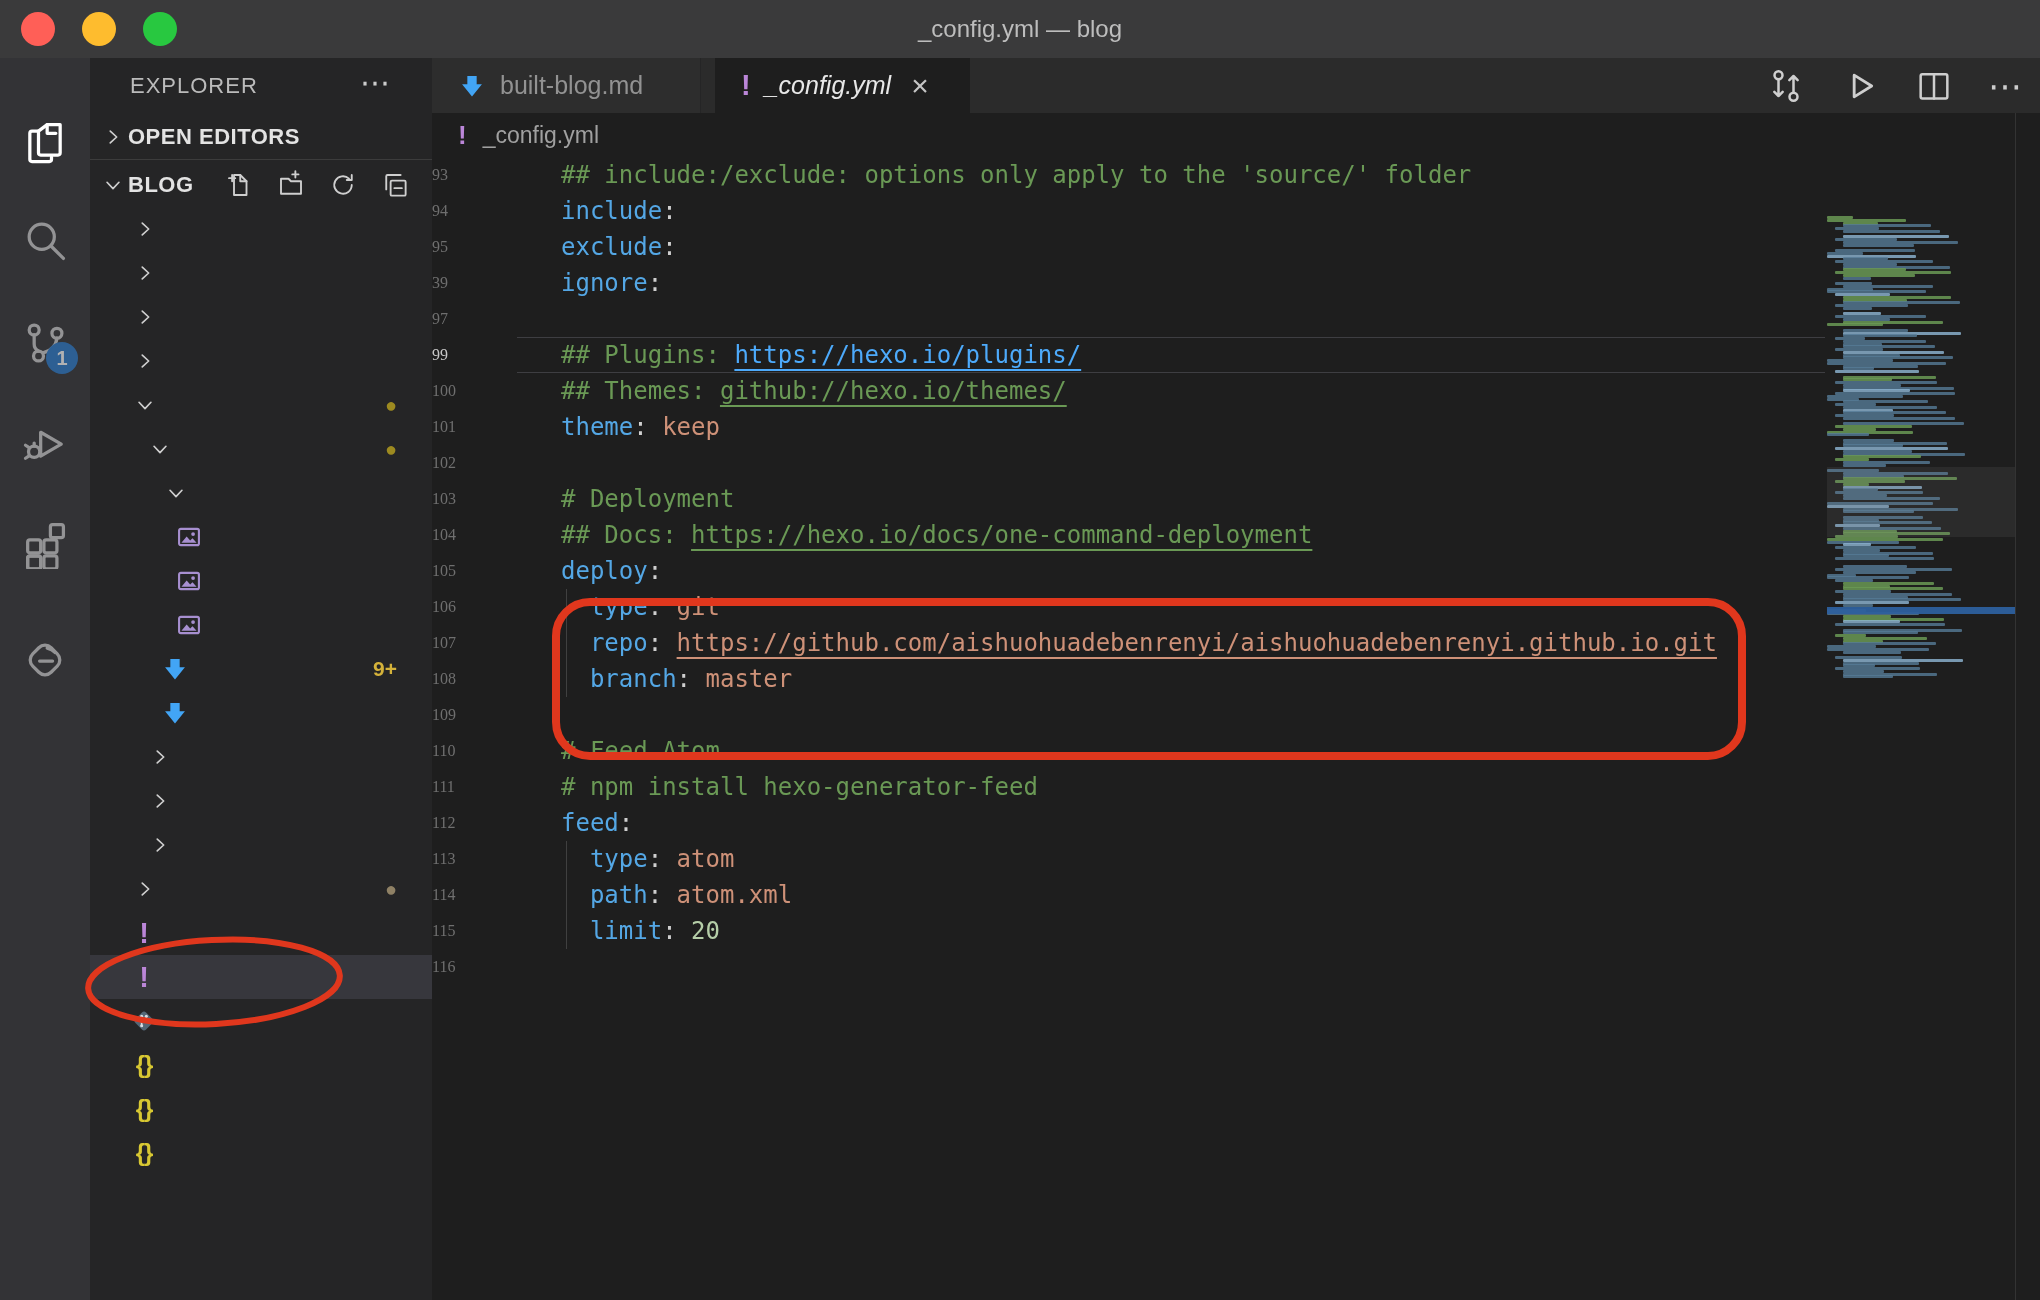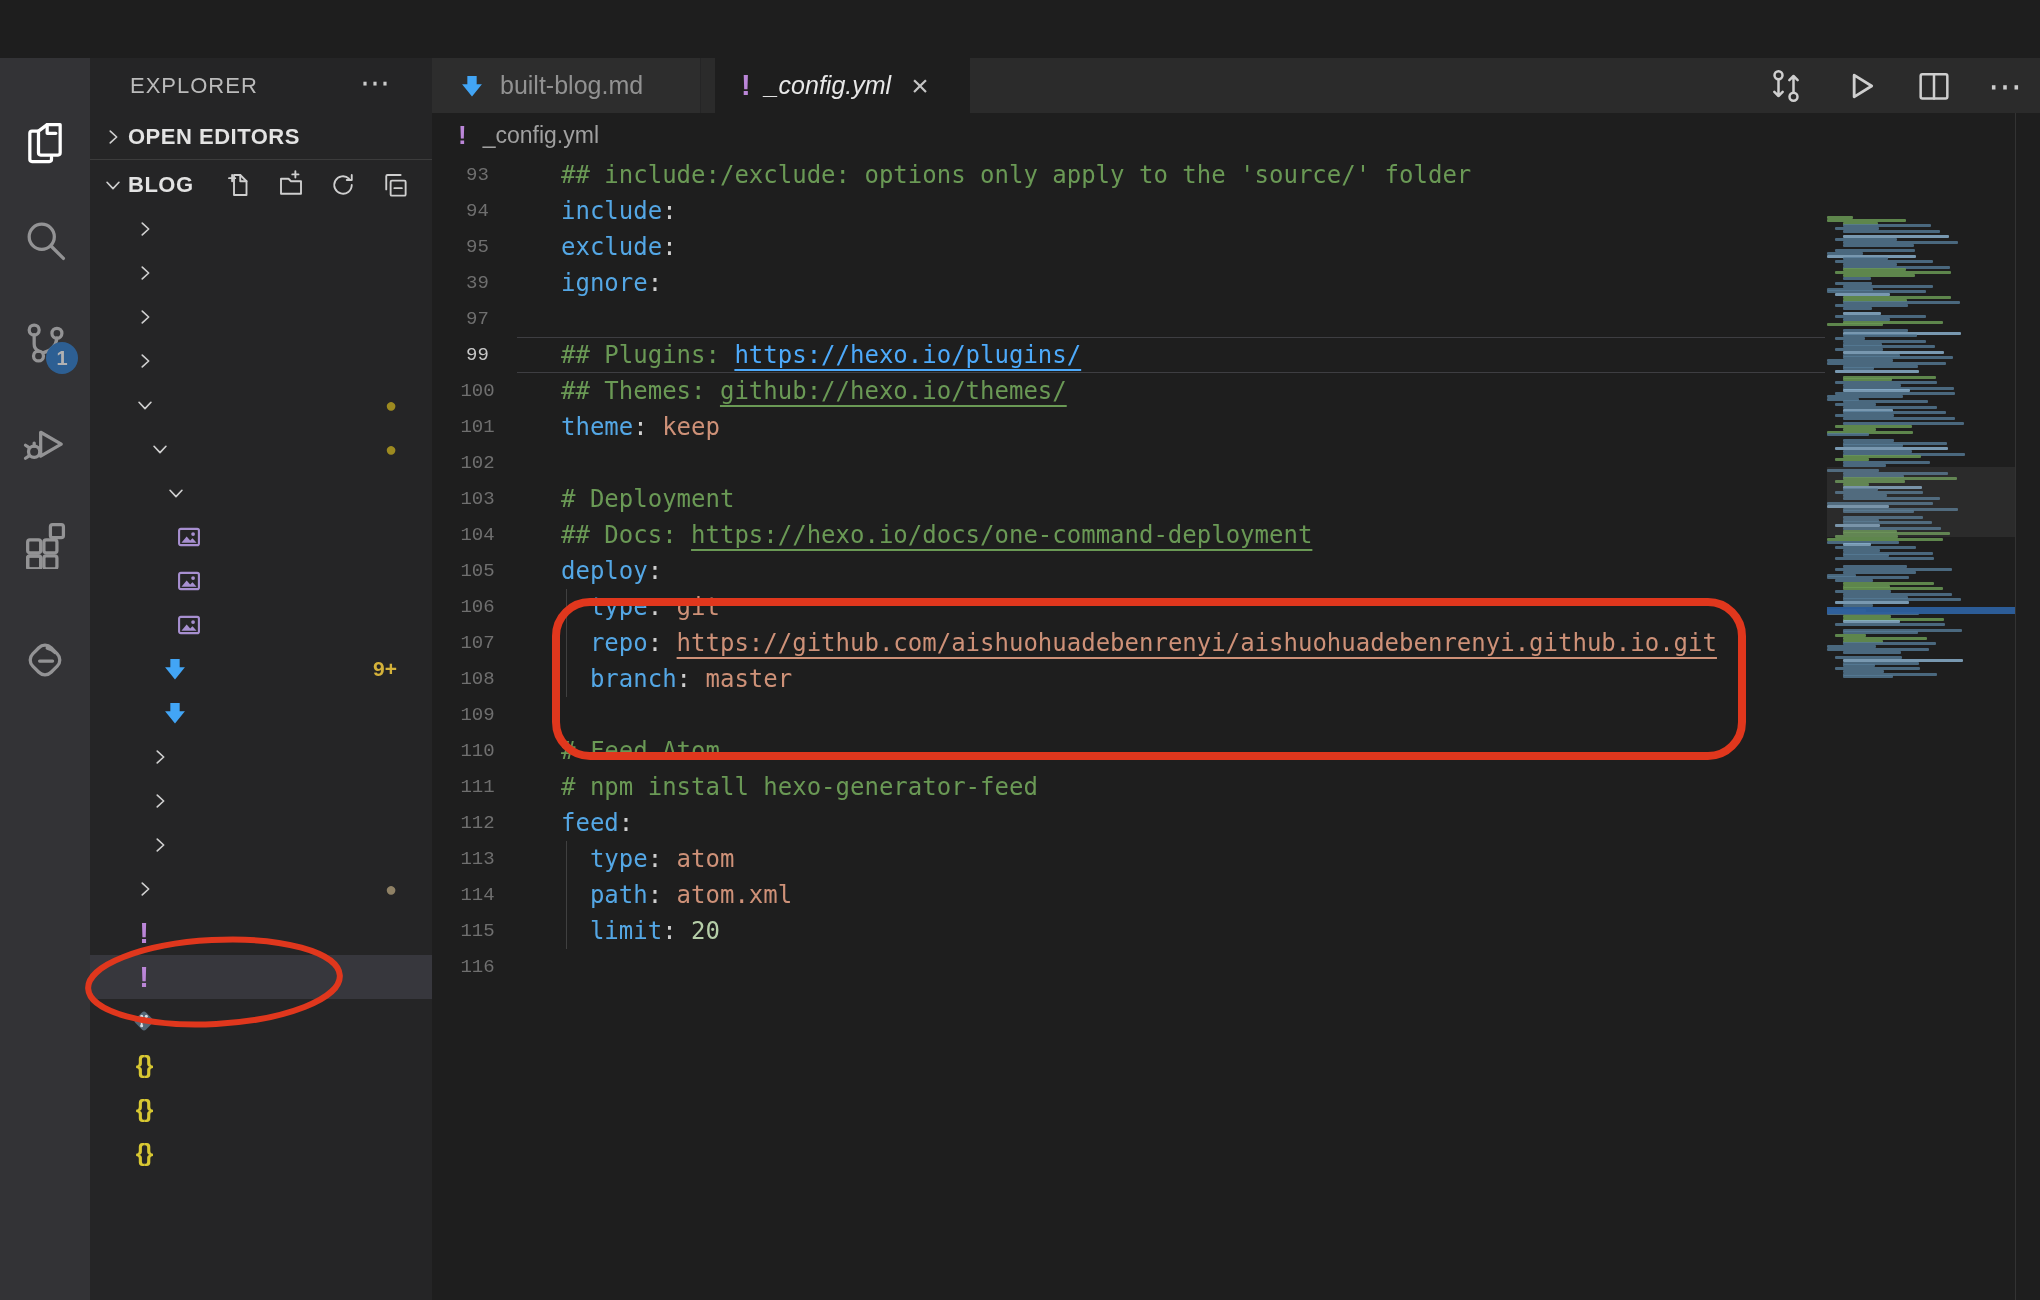--- a/index.html
+++ b/index.html
@@ -55,22 +55,22 @@
   .tab .ticon{margin-left:26px;display:flex;}
   .tab-close{margin-left:20px;font-size:30px;color:#c5c5c5;line-height:1;}
   #editor-actions{position:absolute;right:18px;top:0;height:55px;display:flex;align-items:center;gap:34px;}
   #editor-actions svg{width:40px;height:40px;}
   #breadcrumb{position:absolute;left:0;top:55px;width:1608px;height:44px;background:#1e1e1e;display:flex;align-items:center;}
   #breadcrumb .bc-icon{font-size:26px;font-weight:700;color:#bb86d8;margin-left:26px;}
   #breadcrumb .bc-text{font-size:23px;color:#a0a0a0;margin-left:16px;}
   
   #code{position:absolute;left:0;top:99px;width:1608px;}
   .cline{position:relative;height:36px;display:flex;align-items:center;}
-  .cline .ln{width:91px;flex:none;text-align:center;font-family:Liberation Mono, monospace;
-       font-size:19px;color:#6f6f6f;}
+  .cline .ln{width:91px;flex:none;text-align:left;font-family:Liberation Serif, serif;
+       font-size:16px;color:#6f6f6f;}
   .cline.current .ln{color:#c8c8c8;}
   .cline .src{margin-left:38px;font-family:"DejaVu Sans Mono",monospace;font-size:24px;white-space:pre;}
   .cline .hl{position:absolute;left:85px;width:1308px;top:0;height:34px;border-top:1px solid #3e3e42;border-bottom:1px solid #3e3e42;}
   .cline .guide{position:absolute;left:134px;top:0;bottom:0;width:1px;background:#404040;}
   .s-comment{color:#6a9955;} .s-key{color:#54a7e5;} .s-punc{color:#cfcfcf;}
   .s-str{color:#ce9178;} .s-num{color:#b5cea8;} .s-plain{color:#ccc;}
   .s-linkblue{color:#4daafb;text-decoration:underline;text-underline-offset:6px;}
   .s-linkgreen{color:#6a9955;text-decoration:underline;text-underline-offset:6px;}
   .s-linkstr{color:#ce9178;text-decoration:underline;text-underline-offset:6px;}
   
@@ -80,20 +80,26 @@
   #mm-slider{position:absolute;left:0;width:188px;background:rgba(130,130,130,.14);}
   #overview-ruler{position:absolute;left:1583px;top:55px;width:1px;height:1187px;background:#3c3c3c;opacity:.7;}
   
   #annotations{position:absolute;left:0;top:0;width:2040px;height:1300px;pointer-events:none;}
 </style>
 </head>
 <body>
 
 <div id="app">
 
+  <div id="titlebar">
+    <div class="tl" id="tl-red" style="background: rgb(255, 95, 87);"></div>
+    <div class="tl" id="tl-yellow" style="background: rgb(254, 188, 46);"></div>
+    <div class="tl" id="tl-green" style="background: rgb(40, 200, 64);"></div>
+    <div id="win-title">_config.yml — blog</div>
+  </div>
 
   <div id="activitybar">
       <div class="act-item" style="top: 39px;">
         <span style="display:flex">
           <svg viewBox="0 0 24 24" fill="none" stroke="#cfcfcf" stroke-width="1.5" stroke-linecap="round" stroke-linejoin="round">
             <path d="M13 4h6l0 0v13a1 1 0 0 1-1 1h-8a1 1 0 0 1-1-1V7z" stroke="#fff"></path>
             <path d="M13 4v4h4" stroke="#fff"></path>
             <path d="M9 7H6a1 1 0 0 0-1 1v12a1 1 0 0 0 1 1h8a1 1 0 0 0 1-1v-1" stroke="#fff"></path>
           </svg>
         </span>

